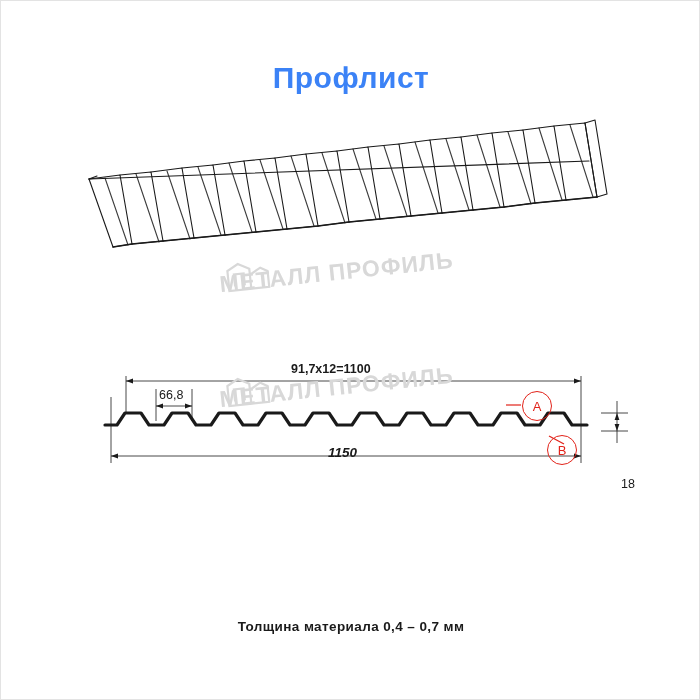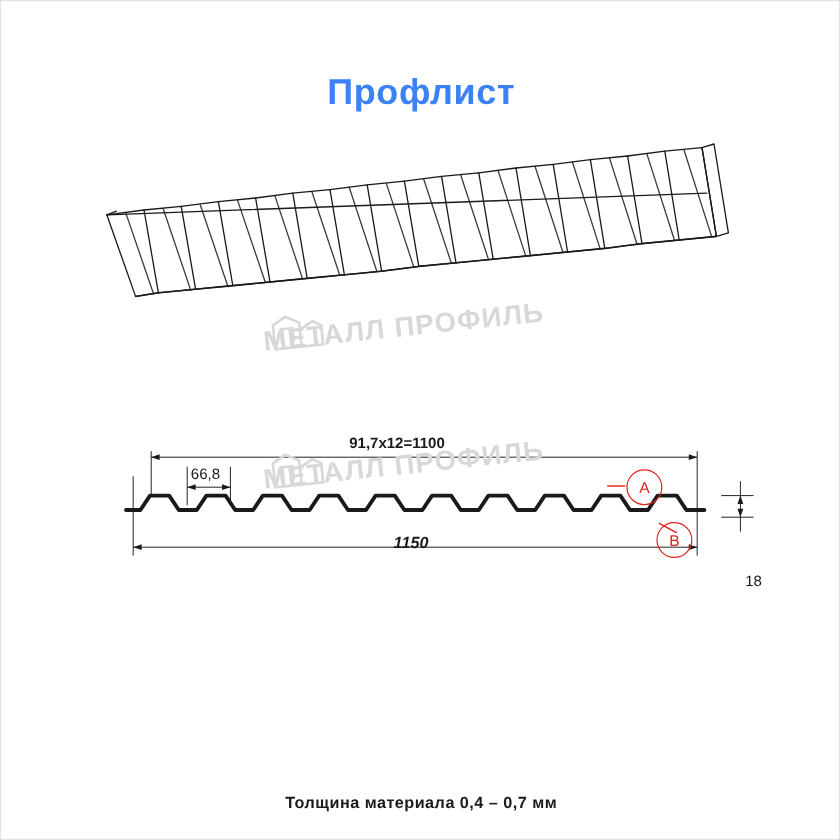--- a/index.html
+++ b/index.html
@@ -46,21 +46,20 @@
   .footer-note {
     position: absolute;
     top: 618px;
     left: 0;
     width: 700px;
     text-align: center;
     font-size: 13.5px;
     font-weight: bold;
     letter-spacing: 0.4px;
     color: #1a1a1a;
-    margin-top: 42px;
   }
   .drawing {
     position: absolute;
     top: 0;
     left: 0;
   }
   .wm {
     position: absolute;
     font-family: "Liberation Sans", sans-serif;
     font-weight: bold;

